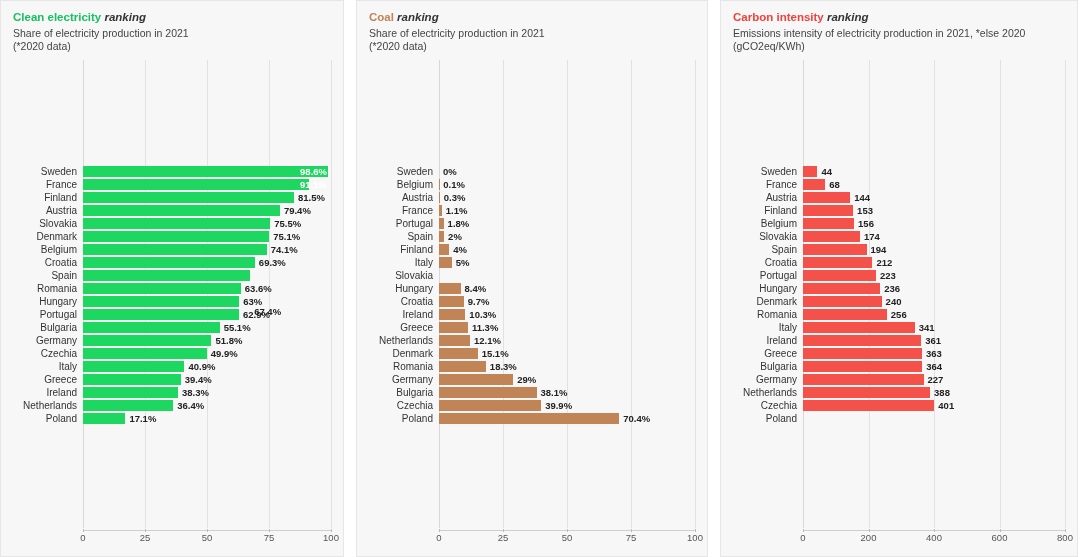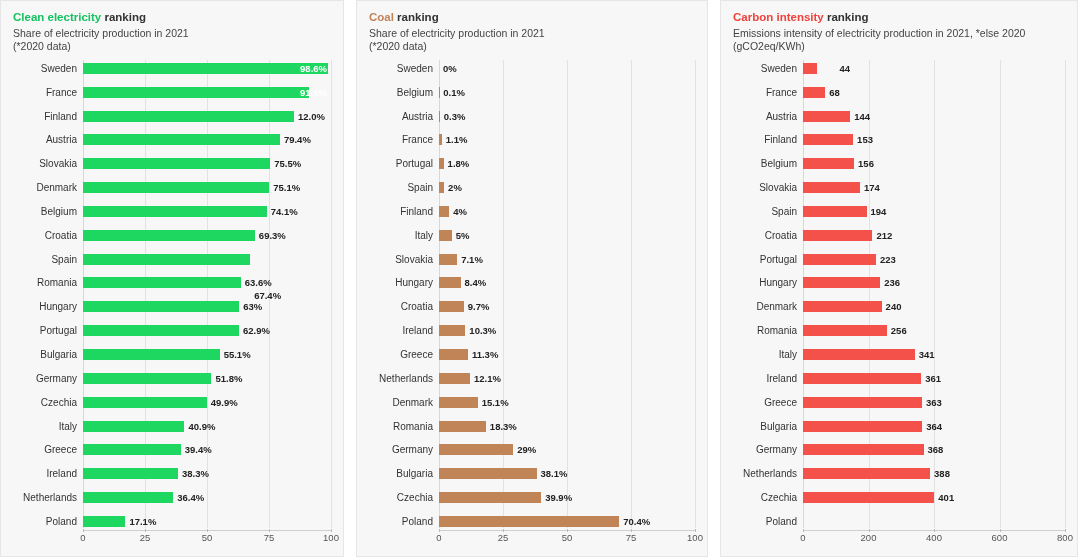--- a/index.html
+++ b/index.html
@@ -32,21 +32,21 @@
 
   .ptitle {
     font-size: 11.5px;
     font-weight: bold;
     margin: 0 0 4px 2px;
     color: #333333;
   }
   .ptitle .accent-green { color: #16c261; }
   .ptitle .accent-brown { color: #c08457; }
   .ptitle .accent-red   { color: #f0423c; }
-  .ptitle .rank { color: #333333; font-weight: bold; }
+  .ptitle .rank { color: #333333; font-weight: bold; font-style: italic; }
 
   .psub {
     font-size: 10.5px;
     color: #444444;
     line-height: 1.28;
     margin: 0 0 6px 2px;
     white-space: pre-line;
   }
 
   .chart {
@@ -69,21 +69,21 @@
     top: 0; bottom: 0;
     width: 1px;
     background: #e2e2e2;
   }
   .gline.first { background: #d8d8d8; }
 
   .rows {
     position: relative;
     display: flex;
     flex-direction: column;
-    justify-content: space-between;
+    justify-content: center;
     height: 100%;
     padding-top: 2px;
     box-sizing: border-box;
   }
   .row {
     display: flex;
     align-items: center;
     height: 13px;
     position: relative;
   }
@@ -189,21 +189,21 @@
               <div class="rlabel">France</div>
               <div class="barwrap">
                 <div class="bar green" style="width: 91.1%;"></div>
                 <div class="val inside" style="right: 4px; left: auto;">91.1%</div>
               </div>
             </div>
             <div class="row">
               <div class="rlabel">Finland</div>
               <div class="barwrap">
                 <div class="bar green" style="width: 85.1%;"></div>
-                <div class="val" style="left: calc(85.1% + 4px);">12.0%</div>
+                <div class="val" style="left: calc(85.1% + 4px);">81.5%</div>
               </div>
             </div>
             <div class="row">
               <div class="rlabel">Austria</div>
               <div class="barwrap">
                 <div class="bar green" style="width: 79.4%;"></div>
                 <div class="val" style="left: calc(79.4% + 4px);">79.4%</div>
               </div>
             </div>
             <div class="row">
@@ -405,24 +405,20 @@
             </div>
             <div class="row">
               <div class="rlabel">Italy</div>
               <div class="barwrap">
                 <div class="bar brown" style="width: 5%;"></div>
                 <div class="val" style="left: calc(5% + 4px);">5%</div>
               </div>
             </div>
             <div class="row">
               <div class="rlabel">Slovakia</div>
-              <div class="barwrap">
-                <div class="bar brown" style="width: 7.1%;"></div>
-                <div class="val" style="left: calc(7.1% + 4px);">7.1%</div>
-              </div>
             </div>
             <div class="row">
               <div class="rlabel">Hungary</div>
               <div class="barwrap">
                 <div class="bar brown" style="width: 8.4%;"></div>
                 <div class="val" style="left: calc(8.4% + 4px);">8.4%</div>
               </div>
             </div>
             <div class="row">
               <div class="rlabel">Croatia</div>
@@ -526,21 +522,21 @@
             <div class="gline" style="left: 137.5px;"></div>
             <div class="gline" style="left: 203px;"></div>
             <div class="gline" style="left: 268.5px;"></div>
             <div class="gline" style="left: 334px;"></div>
           </div>
           <div class="rows" id="rows-2">
             <div class="row">
               <div class="rlabel">Sweden</div>
               <div class="barwrap">
                 <div class="bar red" style="width: 5.5%;"></div>
-                <div class="val" style="left: calc(5.5% + 4px); margin-left: 18px;">44</div>
+                <div class="val" style="left: calc(5.5% + 4px);">44</div>
               </div>
             </div>
             <div class="row">
               <div class="rlabel">France</div>
               <div class="barwrap">
                 <div class="bar red" style="width: 8.5%;"></div>
                 <div class="val" style="left: calc(8.5% + 4px);">68</div>
               </div>
             </div>
             <div class="row">
@@ -638,21 +634,21 @@
               <div class="rlabel">Bulgaria</div>
               <div class="barwrap">
                 <div class="bar red" style="width: 45.5%;"></div>
                 <div class="val" style="left: calc(45.5% + 4px);">364</div>
               </div>
             </div>
             <div class="row">
               <div class="rlabel">Germany</div>
               <div class="barwrap">
                 <div class="bar red" style="width: 46%;"></div>
-                <div class="val" style="left: calc(46% + 4px);">368</div>
+                <div class="val" style="left: calc(46% + 4px);">227</div>
               </div>
             </div>
             <div class="row">
               <div class="rlabel">Netherlands</div>
               <div class="barwrap">
                 <div class="bar red" style="width: 48.5%;"></div>
                 <div class="val" style="left: calc(48.5% + 4px);">388</div>
               </div>
             </div>
             <div class="row">

